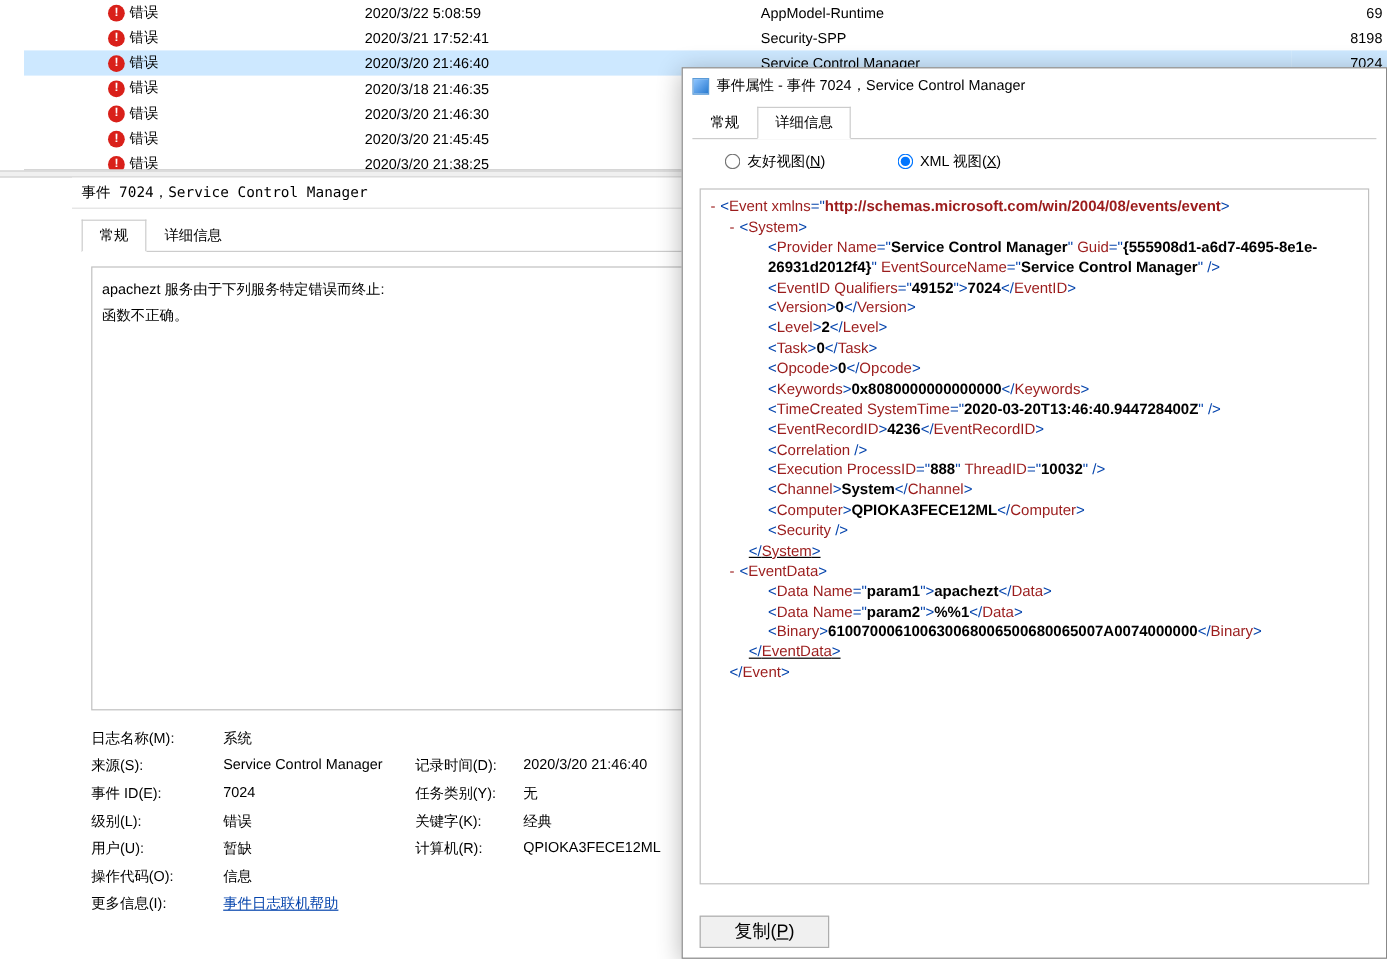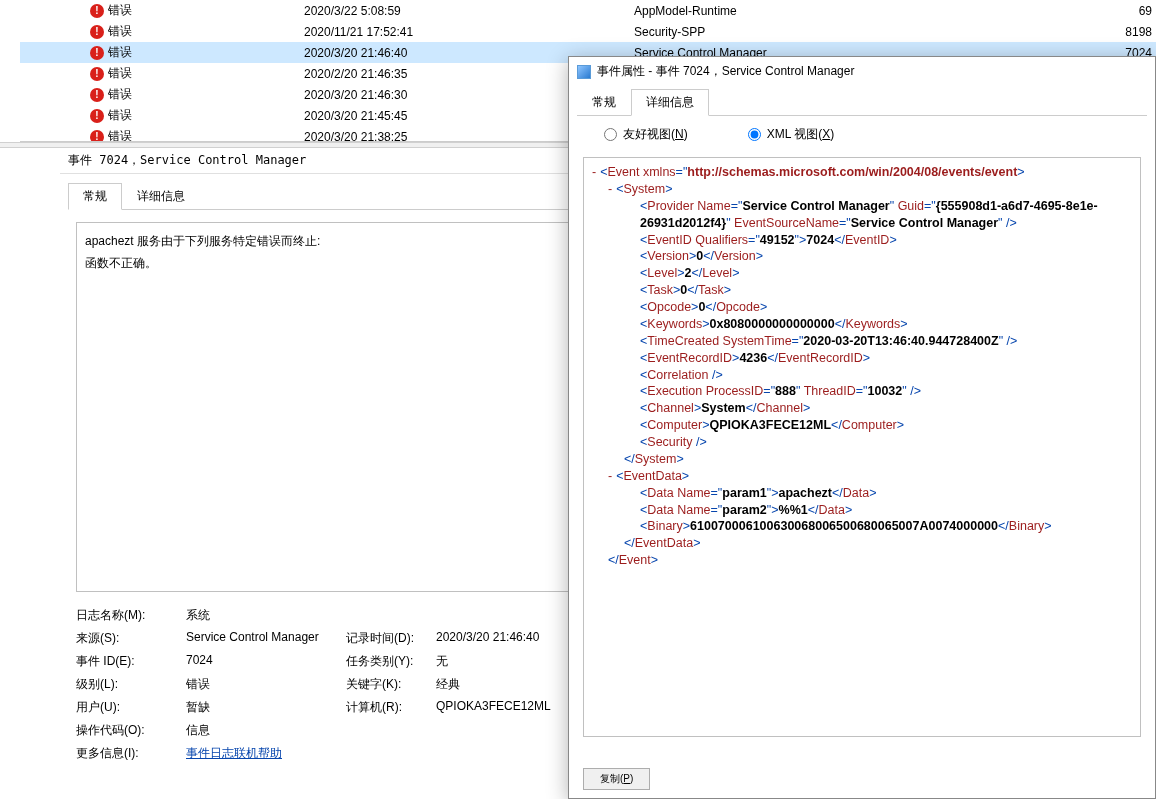--- a/index.html
+++ b/index.html
@@ -153,61 +153,61 @@
 }
 .xml-view .t { color: #9b1c1c; } 
 .xml-view .a { color: #9b1c1c; } 
 .xml-view .v { color: #000; font-weight: bold; } 
 .xml-view .br { color: #0645ad; } 
 .xml-view .q { color: #0645ad; } 
 .xml-view .eq { color: #0645ad; }
 .xml-view .txt { color: #000; font-weight: bold; }
 .xml-view .minus { color: #9b1c1c; padding-right: 4px; cursor: pointer; }
 .ind1 { padding-left: 16px; }
-.ind2 { padding-left: 32px; }
+.ind2 { padding-left: 32px; text-decoration: underline; }
 .ind3 { padding-left: 48px; }
 .dialog-footer {
   position: absolute;
   bottom: 8px; left: 14px;
 }
 .btn {
-  padding: 3px 16px;
-  font-size: 10px;
+  padding: 3px 28px;
+  font-size: 15px;
   background: #f0f0f0;
   border: 1px solid #adadad;
   cursor: pointer;
 }
 </style>
 </head>
 <body>
 
 <div class="event-list">
   <table>
       <tbody id="evtrows">
         <tr>
           <td class="col-level"><span class="evt-icon">!</span>错误</td>
           <td class="col-date">2020/3/22 5:08:59</td>
           <td class="col-source">AppModel-Runtime</td>
           <td class="col-id">69</td>
         </tr>
         <tr>
           <td class="col-level"><span class="evt-icon">!</span>错误</td>
-          <td class="col-date">2020/11/21 17:52:41</td>
+          <td class="col-date">2020/3/21 17:52:41</td>
           <td class="col-source">Security-SPP</td>
           <td class="col-id">8198</td>
         </tr>
         <tr class="selected">
           <td class="col-level"><span class="evt-icon">!</span>错误</td>
           <td class="col-date">2020/3/20 21:46:40</td>
           <td class="col-source">Service Control Manager</td>
           <td class="col-id">7024</td>
         </tr>
         <tr>
           <td class="col-level"><span class="evt-icon">!</span>错误</td>
-          <td class="col-date">2020/2/20 21:46:35</td>
+          <td class="col-date">2020/3/18 21:46:35</td>
           <td class="col-source"></td>
           <td class="col-id"></td>
         </tr>
         <tr>
           <td class="col-level"><span class="evt-icon">!</span>错误</td>
           <td class="col-date">2020/3/20 21:46:30</td>
           <td class="col-source"></td>
           <td class="col-id"></td>
         </tr>
         <tr>

